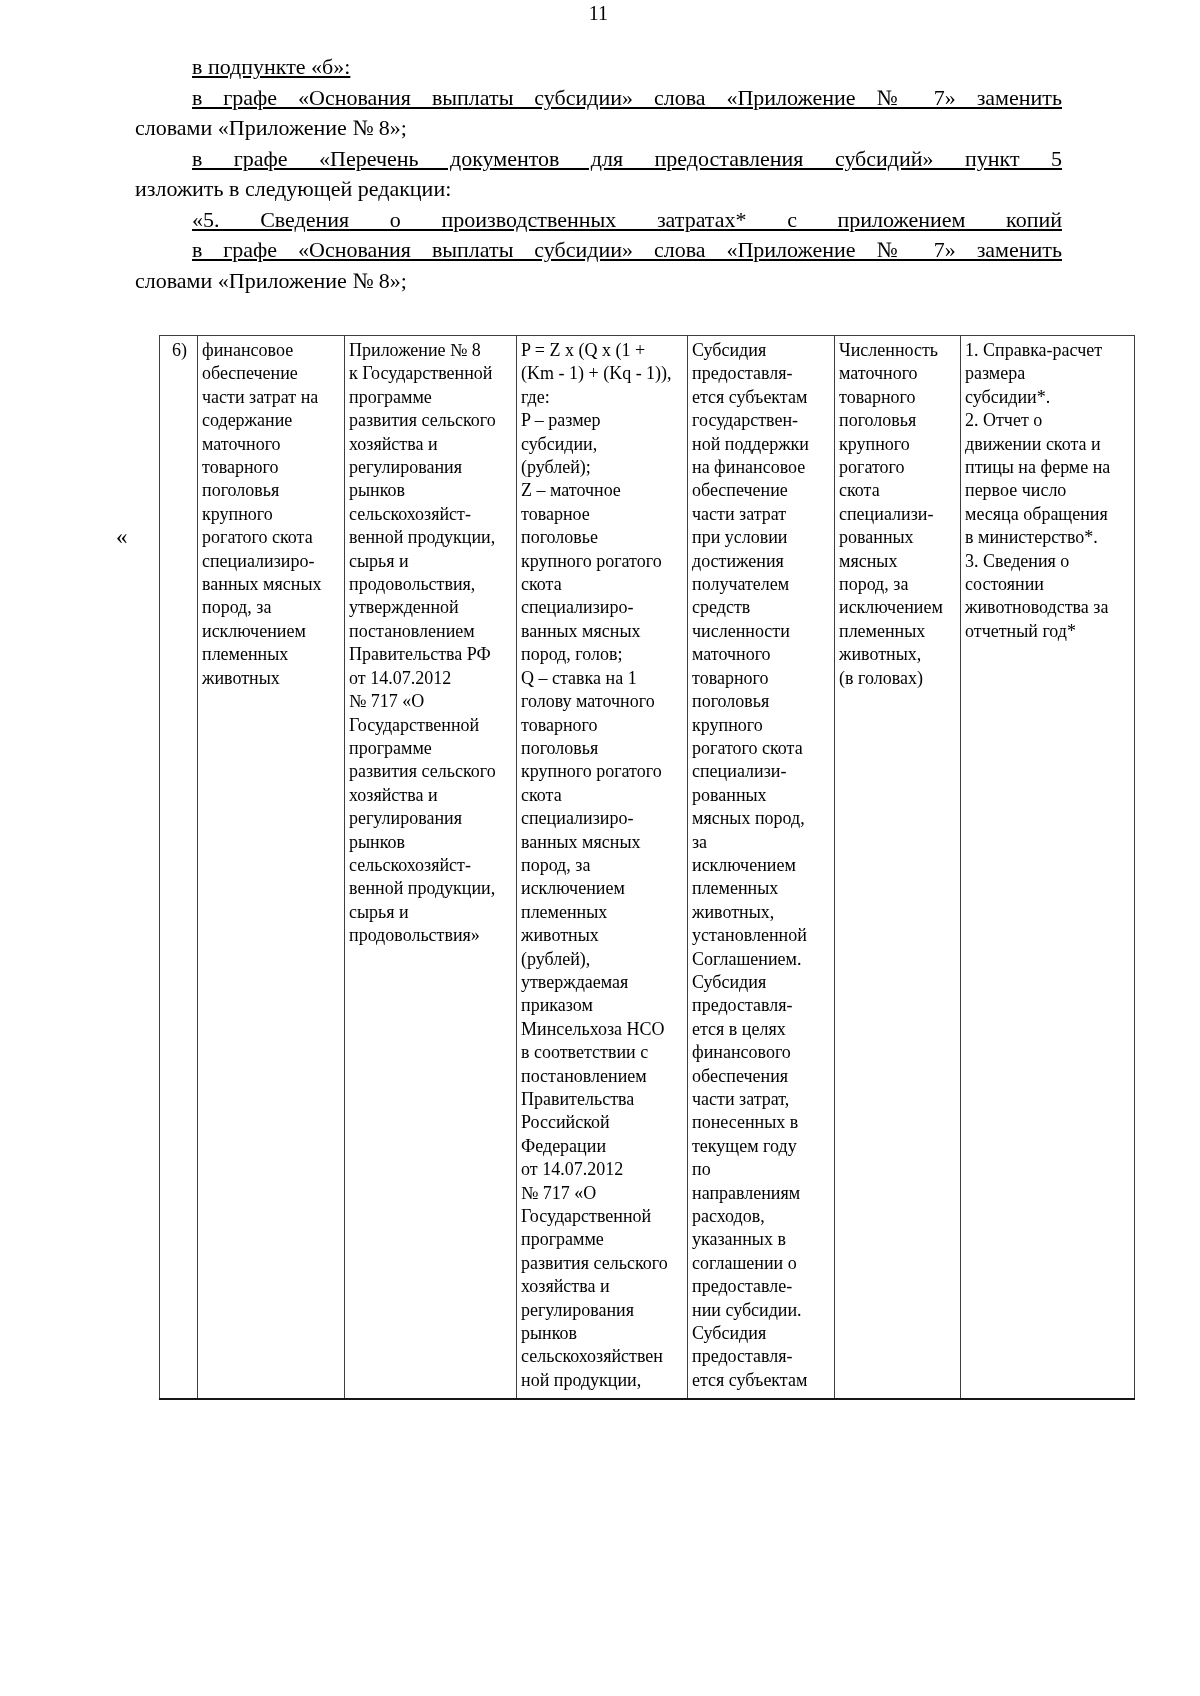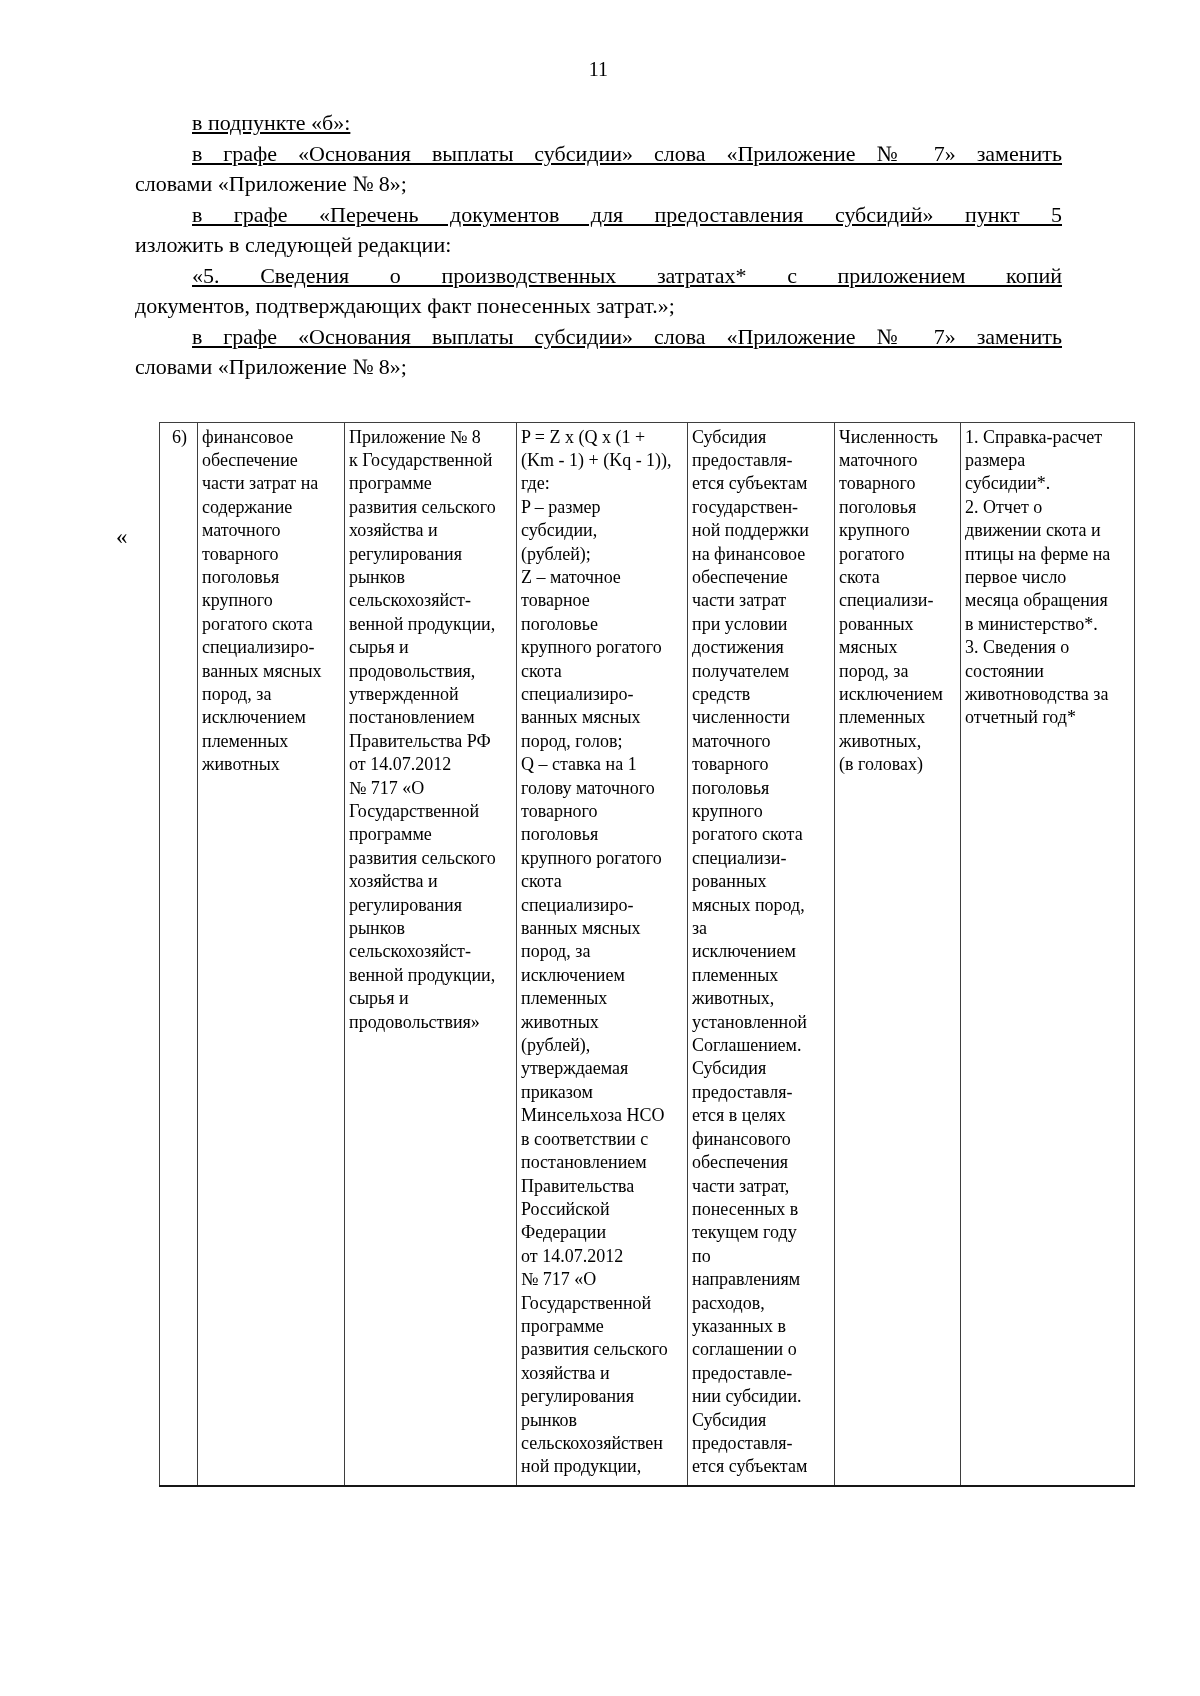--- a/index.html
+++ b/index.html
@@ -2,21 +2,21 @@
 <html lang="ru"><head>
 <meta charset="utf-8">
 <style>
   html,body{margin:0;padding:0;}
   body{
     width:1200px;height:1696px;background:#ffffff;color:#000;
     font-family:"Liberation Serif",serif;
     overflow:hidden;position:relative;
   }
   .page-number{
-    margin-top:56px;margin-left:135px;width:927px;
+    margin-left:135px;width:927px;
     text-align:center;font-size:20px;line-height:26px;
   }
   .content{
     margin:26px 0 0 135px;width:927px;
     font-size:22px;line-height:30.5px;
   }
   .para{margin:0;}
   .jline{text-align:justify;text-align-last:justify;}
   .jline.last{text-align-last:left;}
   .jline.indent{text-indent:57px;text-decoration:underline;}
@@ -50,21 +50,20 @@
   <div class="para">
     <div class="jline indent">в графе «Основания выплаты субсидии» слова «Приложение № 7» заменить</div>
     <div class="jline last">словами «Приложение № 8»;</div>
   </div>
   <div class="para">
     <div class="jline indent">в графе «Перечень документов для предоставления субсидий» пункт 5</div>
     <div class="jline last">изложить в следующей редакции:</div>
   </div>
   <div class="para">
     <div class="jline indent">«5. Сведения о производственных затратах* с приложением копий</div>
-    <div class="jline last">документов, подтверждающих факт понесенных затрат.»;</div>
   </div>
   <div class="para">
     <div class="jline indent">в графе «Основания выплаты субсидии» слова «Приложение № 7» заменить</div>
     <div class="jline last">словами «Приложение № 8»;</div>
   </div>
   <div class="para">
   </div>
 </div>
 
 <div class="quote-mark">«</div>

